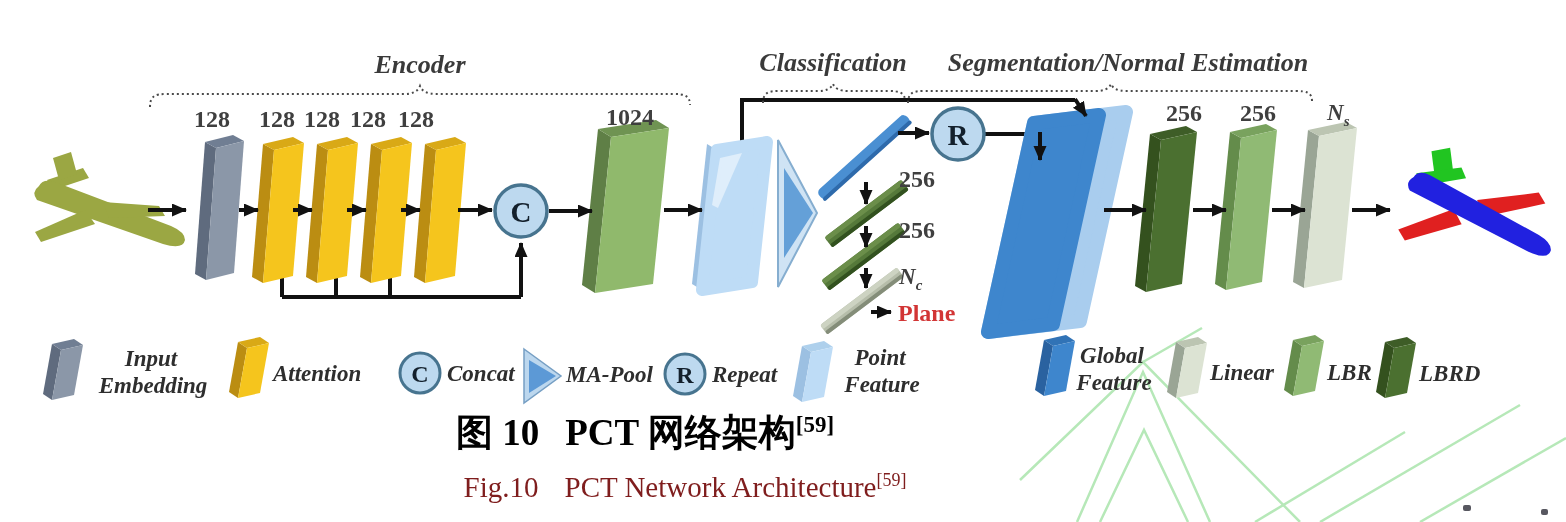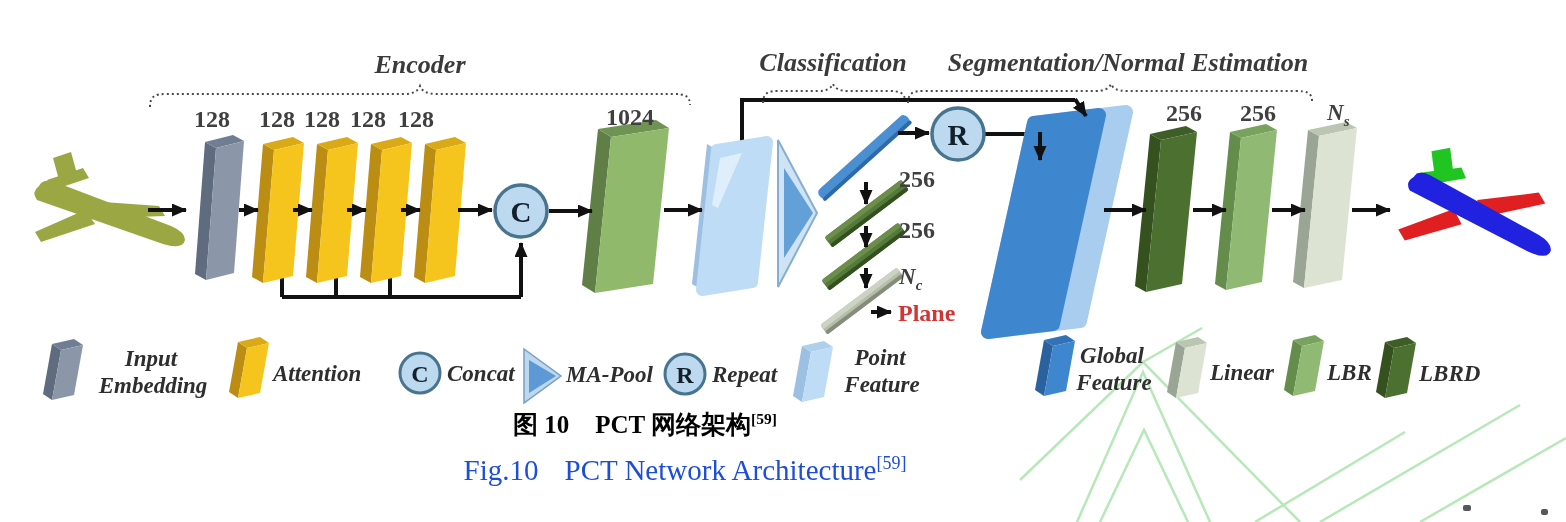--- a/index.html
+++ b/index.html
@@ -1,23 +1,23 @@
 <!DOCTYPE html>
 <html><head>
 <meta charset="utf-8">
 <style>
   html,body{margin:0;padding:0;background:#ffffff;}
   .stage{position:relative;width:1566px;height:522px;background:#fff;overflow:hidden;
          font-family:"Liberation Serif",serif;}
   .wm{position:absolute;left:0;top:0;z-index:0;pointer-events:none;}
   .diagram{position:absolute;left:0;top:0;z-index:1;}
   .captions{position:absolute;left:0;top:408px;width:100%;z-index:2;}
-  .cap-zh{width:1290px;text-align:center;font-weight:bold;font-size:25px;color:#000;
+  .cap-zh{width:1290px;text-align:center;font-weight:bold;font-size:37px;color:#000;
           font-family:"Liberation Serif",serif;}
-  .cap-en{width:1370px;text-align:center;font-size:29px;color:#1d4ed8;margin-top:12px;
+  .cap-en{width:1370px;text-align:center;font-size:29px;color:#7f1d1d;margin-top:12px;
           font-family:"Liberation Serif",serif;}
   .cap-zh sup,.cap-en sup{font-size:.62em;}
   .cap-gap{display:inline-block;width:26px;}
   .speck{position:absolute;z-index:2;background:#3a3a44;border-radius:2px;opacity:.85;}
   
   .t-section{font:italic 700 26px "Liberation Serif",serif;fill:#3a3a3a;}
   .t-dim{font:600 24px "Liberation Serif",serif;fill:#3f3f3f;}
   .t-dim-i{font:italic 600 23px "Liberation Serif",serif;fill:#3f3f3f;}
   .t-op{font:700 29px "Liberation Serif",serif;fill:#13202c;}
   .t-op-s{font:700 24px "Liberation Serif",serif;fill:#13202c;}

